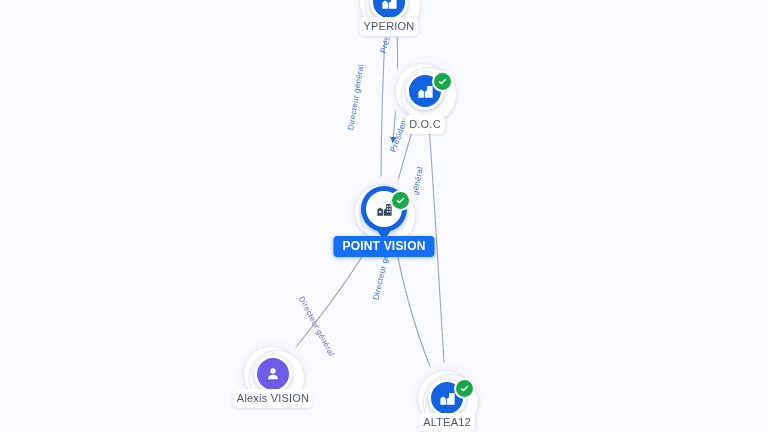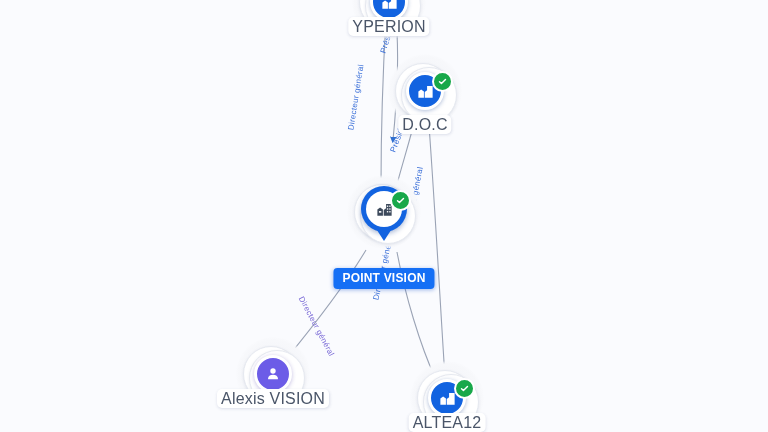--- a/index.html
+++ b/index.html
@@ -112,21 +112,21 @@
     justify-content: center;
     z-index: 5;
   }
   .badge svg { display: block; }
   .label {
     position: absolute;
     transform: translateX(-50%);
     white-space: nowrap;
     background: #ffffff;
     color: #4a5568;
-    font-size: 16px;
+    font-size: 11px;
     line-height: 13px;
     padding: 3px 4px;
     border-radius: 5px;
     box-shadow: 0 1px 3px rgba(40,60,110,0.14);
     letter-spacing: .2px;
   }
   .label.selected {
     background: #156ff5;
     color: #ffffff;
     font-weight: bold;
@@ -238,21 +238,21 @@
               <rect x="18" y="14" width="1.7" height="1.7" fill="#ffffff"></rect>
               <rect x="5" y="14" width="3" height="2" fill="#ffffff"></rect>
             </svg>
           </span>
         </span>
         <span class="badge" style="left: 6px; top: -22px;">
           <svg width="9" height="9" viewBox="0 0 12 12">
             <path d="M2 6.2 L4.6 8.8 L10 3.2" stroke="#ffffff" stroke-width="1.9" fill="none" stroke-linecap="round" stroke-linejoin="round"></path>
           </svg>
         </span>
-        <span class="label selected" style="left:0px;top:24px;margin-top:32px;">POINT VISION</span>
+        <span class="label selected" style="left:0px;top:24px;">POINT VISION</span>
       </div>
       <div class="node" style="left: 273px; top: 374px;">
         <span class="halo soft"></span>
         <span class="halo h2"></span>
         <span class="halo h1"></span>
         <span class="glyph person">
           <svg width="18" height="18" viewBox="0 0 24 24">
             <circle cx="12" cy="8" r="3.6" fill="#ffffff"></circle>
             <path fill="#ffffff" d="M12 13c-4 0-6.5 2.2-6.5 4.6V19h13v-1.4C18.5 15.2 16 13 12 13z"></path>
           </svg>

